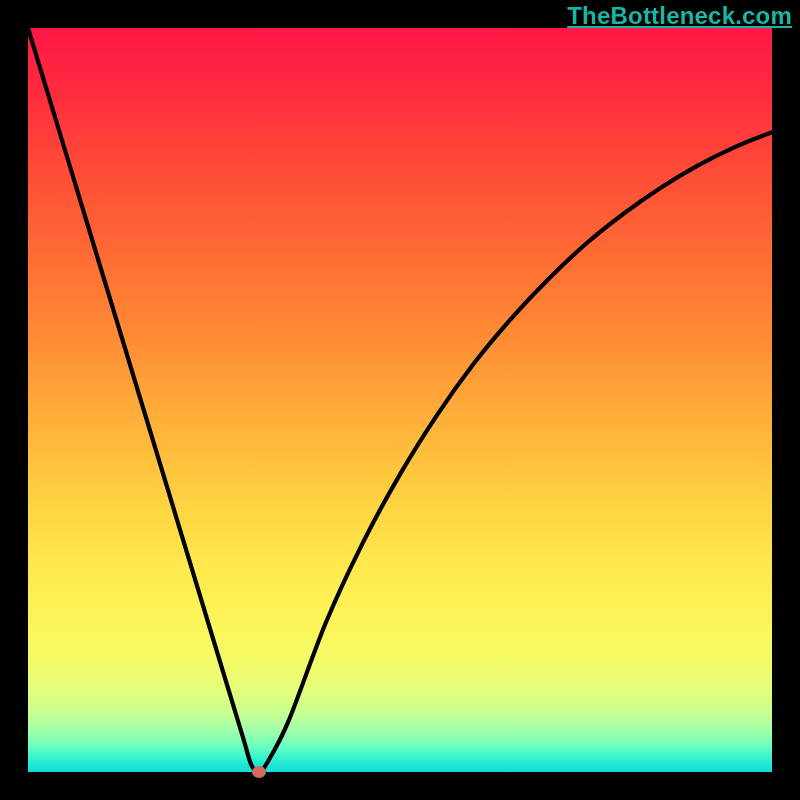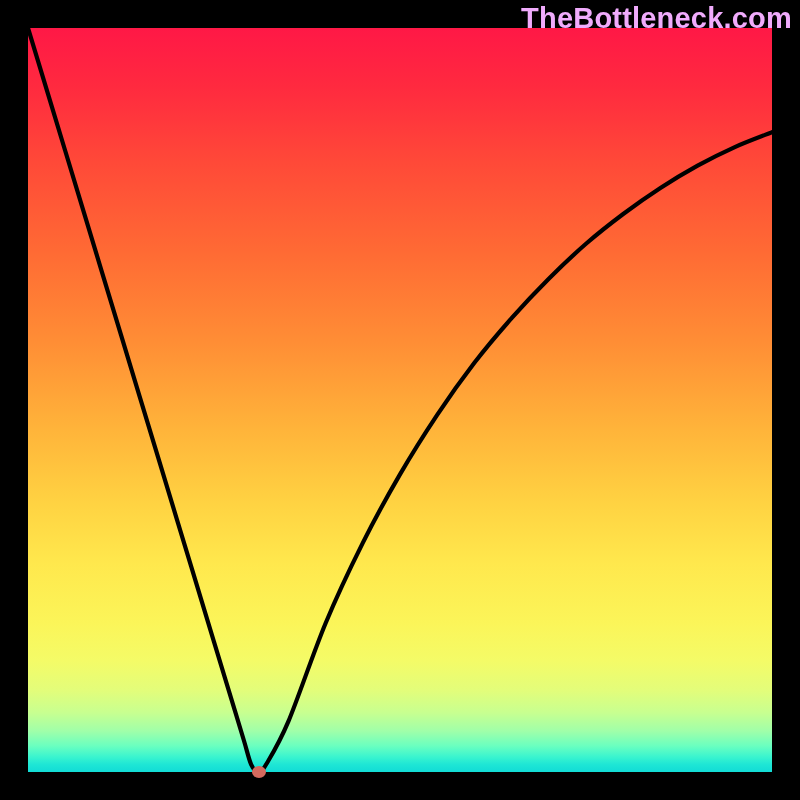--- a/index.html
+++ b/index.html
@@ -14,25 +14,26 @@
   .outer {
     position: relative;
     width: 800px;
     height: 800px;
     background: #000;
   }
   .watermark {
     position: absolute;
     top: 2px;
     right: 8px;
-    color: #f0abfc;
-    font-size: 29px;
+    color: #14b8a6;
+    font-size: 24px;
     font-weight: 600;
     letter-spacing: 0.2px;
     user-select: none;
+    text-decoration: underline;
   }
   .plot {
     position: absolute;
     left: 28px;
     top: 28px;
     width: 744px;
     height: 744px;
     background: linear-gradient(to bottom,
       #ff1846 0%,
       #ff2a3f 8%,

